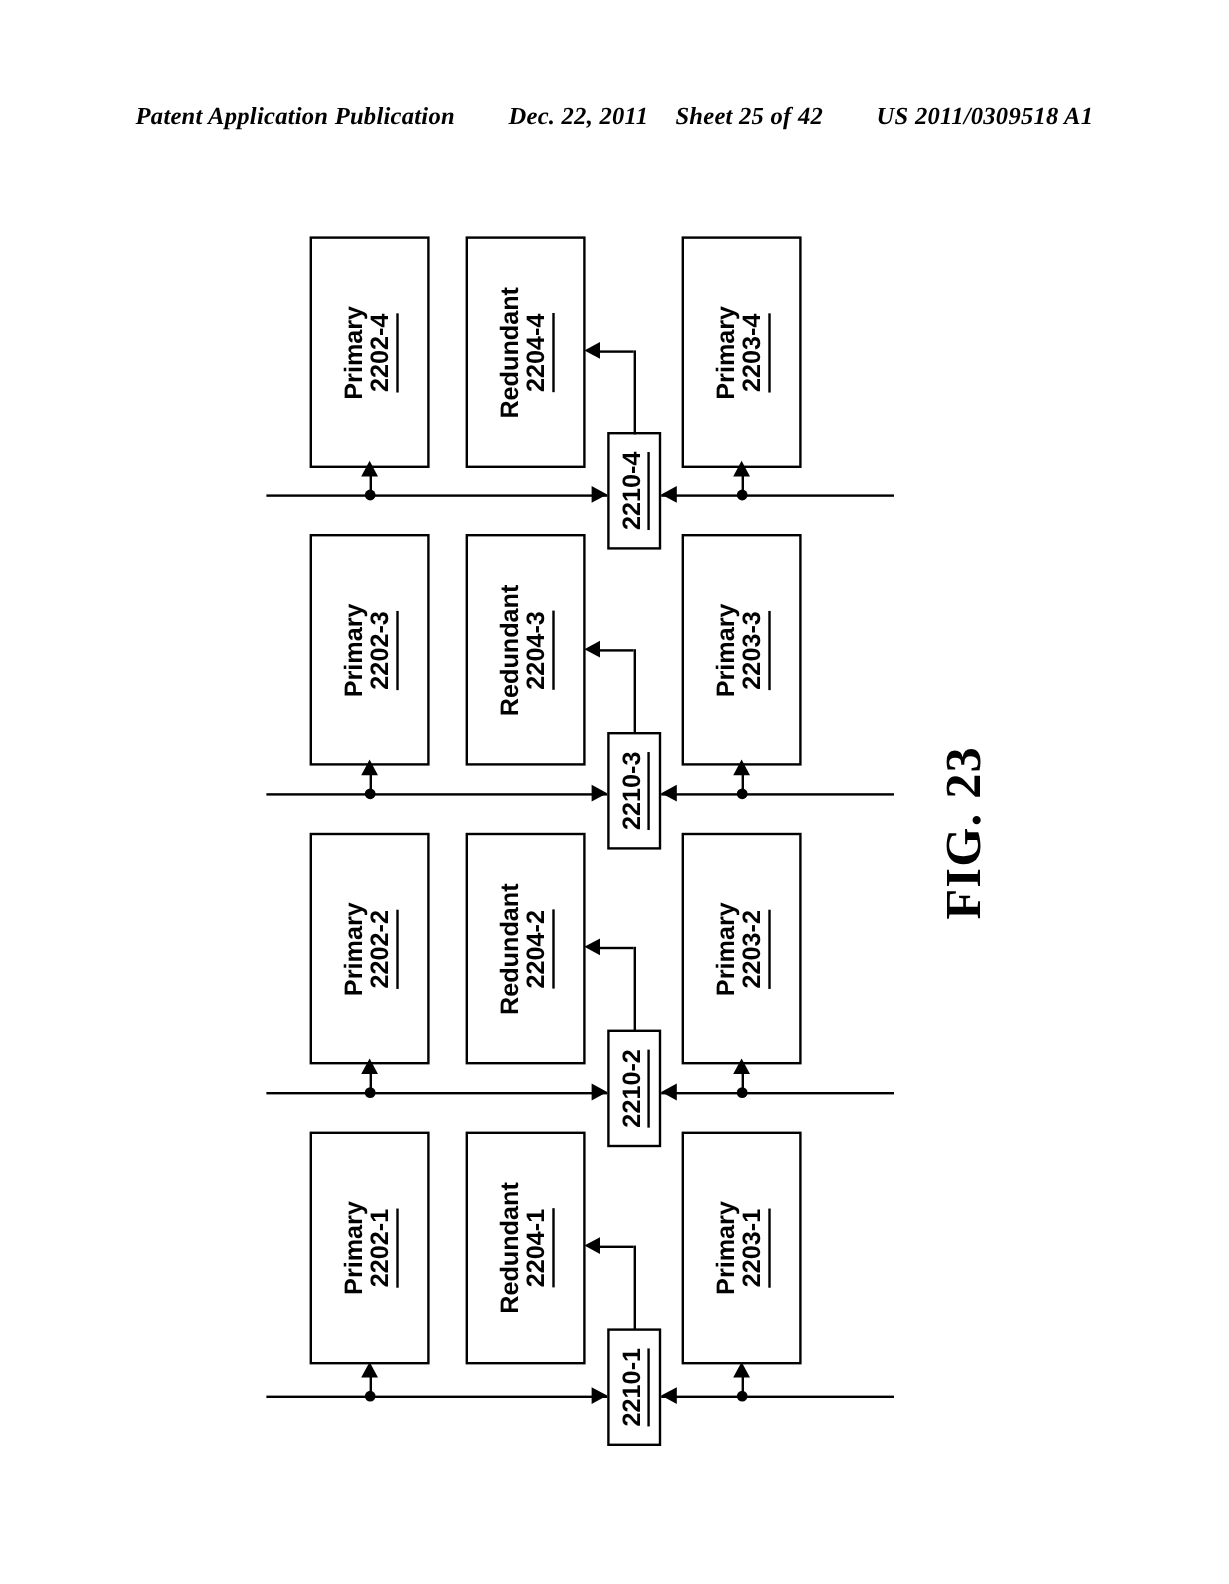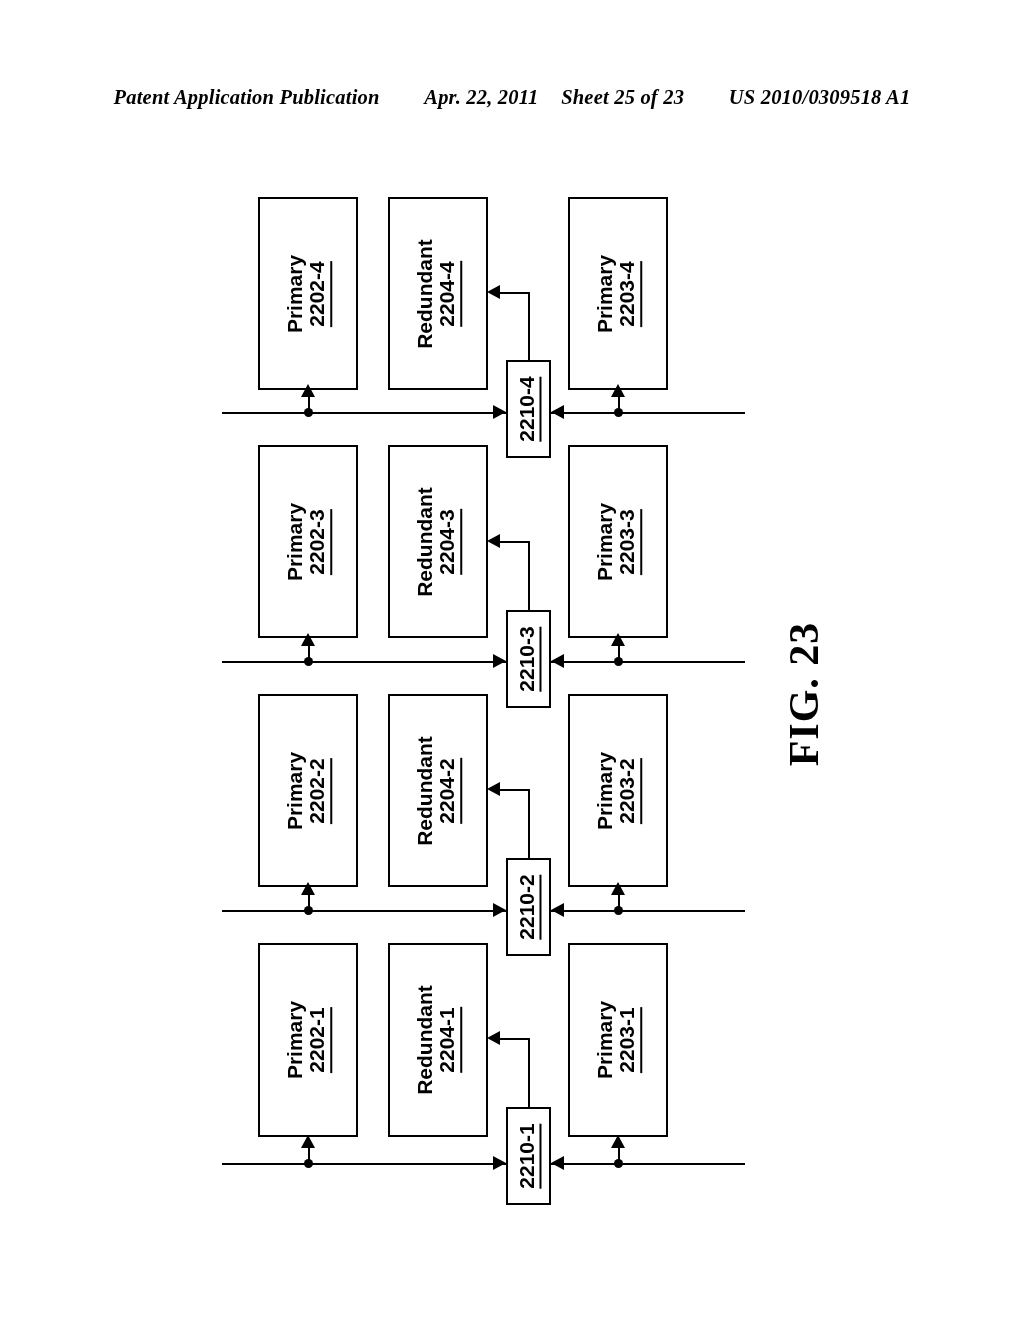--- a/index.html
+++ b/index.html
@@ -144,25 +144,25 @@
     transform: rotate(-90deg);
     transform-origin: center center;
   }
 </style>
 </head>
 <body>
 
 <div id="page-header">
   <span class="hdr-seg">Patent Application Publication</span>
   <span class="gap-wide"></span>
-  <span class="hdr-seg">Apr. 22, 2011</span>
+  <span class="hdr-seg">Dec. 22, 2011</span>
   <span class="gap-mid"></span>
-  <span class="hdr-seg">Sheet 25 of 23</span>
+  <span class="hdr-seg">Sheet 25 of 42</span>
   <span class="gap-wide"></span>
-  <span class="hdr-seg">US 2010/0309518 A1</span>
+  <span class="hdr-seg">US 2011/0309518 A1</span>
 </div>
 
 <div id="figure">
 
   <div class="unit-box" style="left:258px; top:197px; width:100px; height:193px;">
     <div class="box-label">
       <span class="lbl-name">Primary</span>
       <span class="lbl-num">2202-4</span>
     </div>
   </div>

